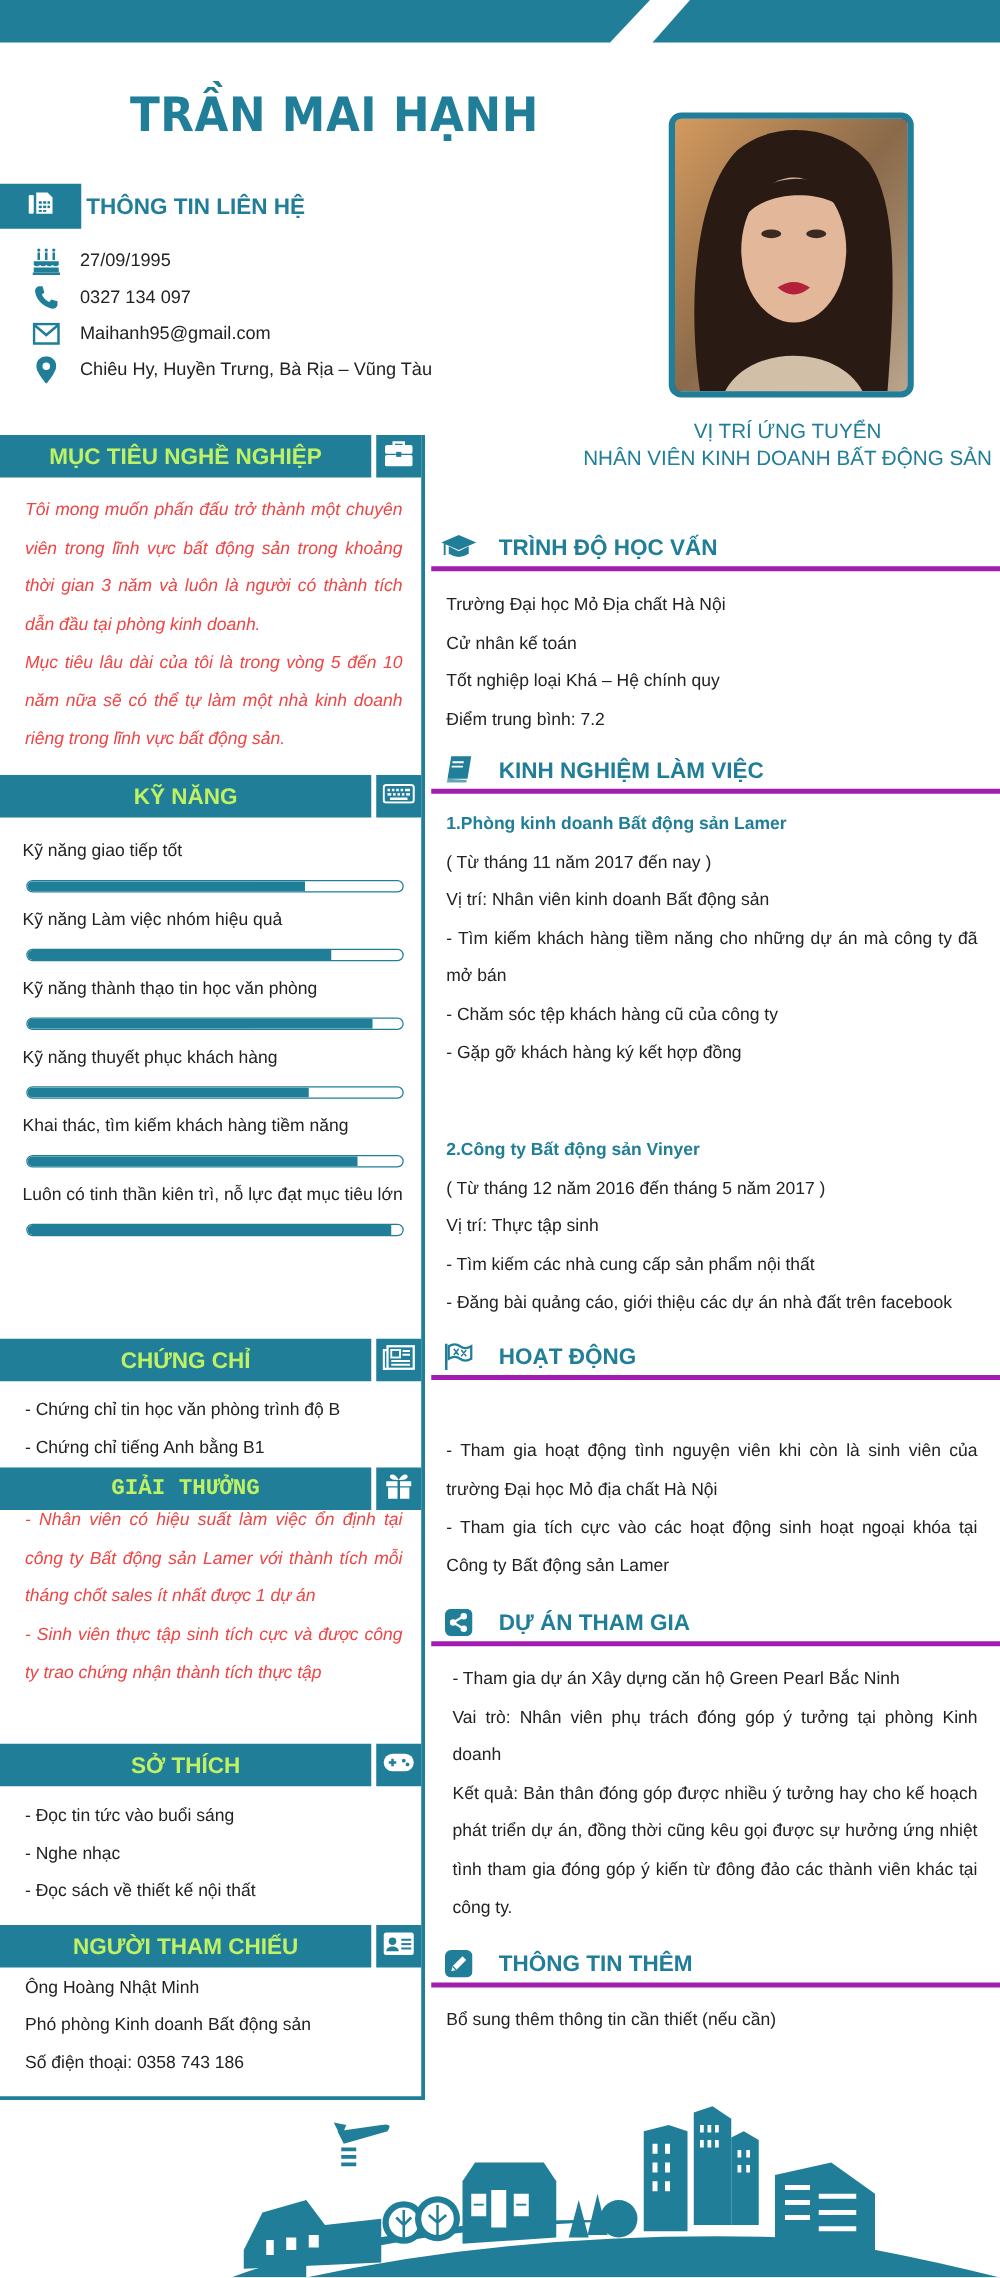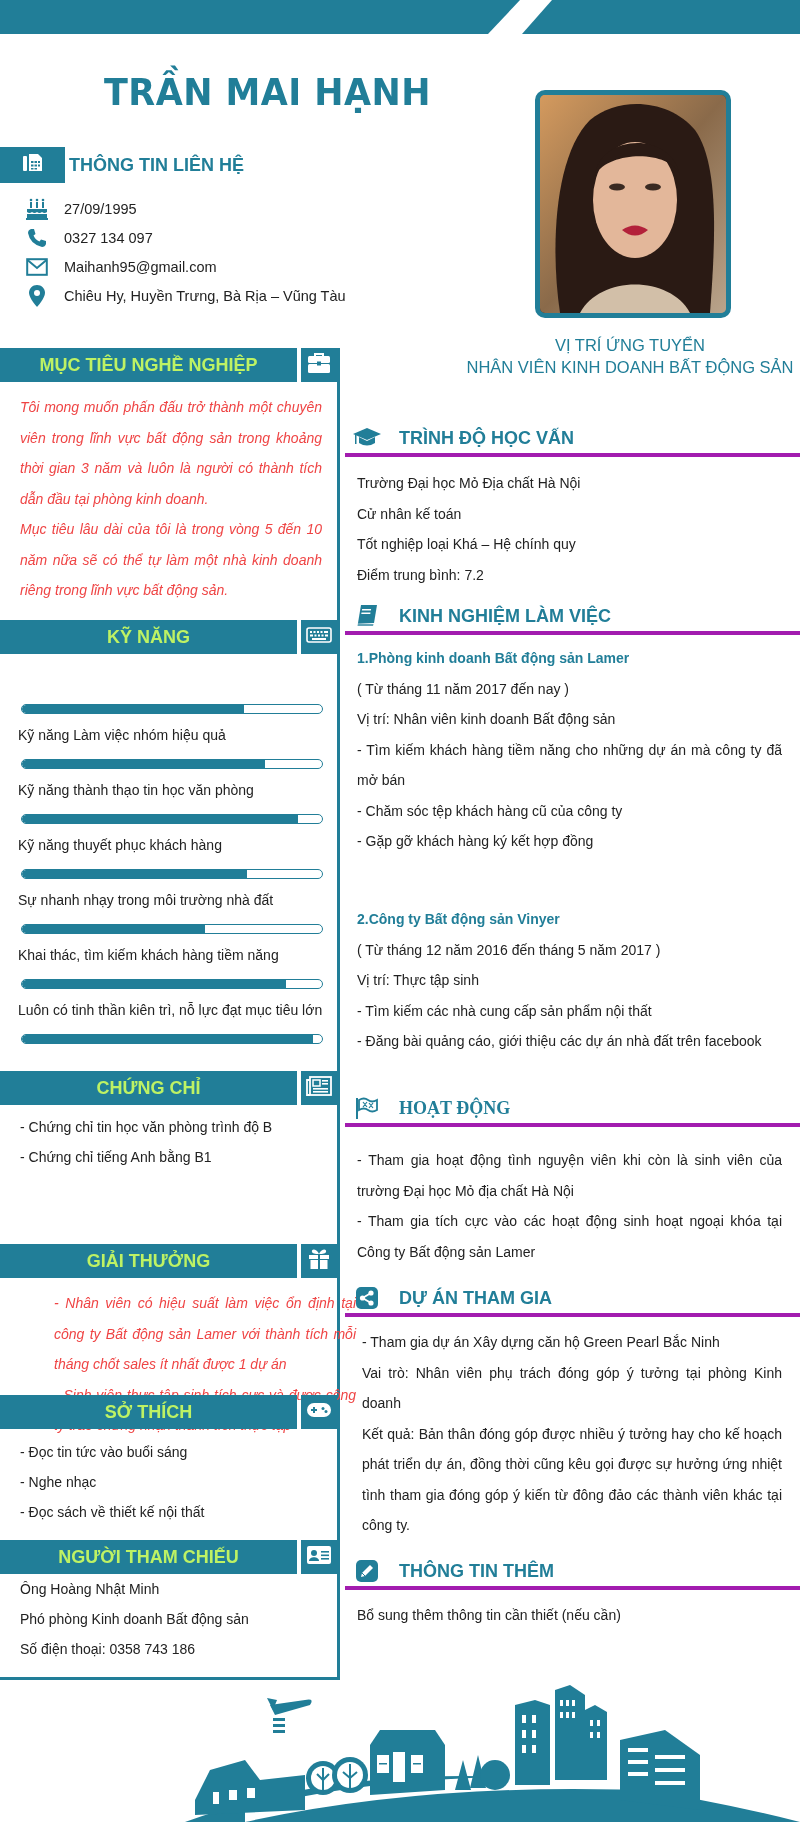--- a/index.html
+++ b/index.html
@@ -212,46 +212,41 @@
             <rect x="15.5" y="7.5" width="2" height="2"></rect>
             <rect x="19" y="7.5" width="3" height="2"></rect>
             <rect x="6" y="11" width="14" height="2"></rect>
           </g>
         </svg>
     </span>
   </div>
 </div>
 <div class="skills">
   <div class="skill">
+    <div class="lbl">Kỹ năng giao tiếp tốt</div>
     <div class="track">
         <div class="fill" style="width: 74%;"></div>
       </div>
   </div>
   <div class="skill">
     <div class="lbl">Kỹ năng Làm việc nhóm hiệu quả</div>
     <div class="track">
         <div class="fill" style="width: 81%;"></div>
       </div>
   </div>
   <div class="skill">
     <div class="lbl">Kỹ năng thành thạo tin học văn phòng</div>
     <div class="track">
         <div class="fill" style="width: 92%;"></div>
       </div>
   </div>
   <div class="skill">
     <div class="lbl">Kỹ năng thuyết phục khách hàng</div>
     <div class="track">
         <div class="fill" style="width: 75%;"></div>
-      </div>
-  </div>
-  <div class="skill">
-    <div class="lbl">Sự nhanh nhạy trong môi trường nhà đất</div>
-    <div class="track">
-        <div class="fill" style="width: 61%;"></div>
       </div>
   </div>
   <div class="skill">
     <div class="lbl">Khai thác, tìm kiếm khách hàng tiềm năng</div>
     <div class="track">
         <div class="fill" style="width: 88%;"></div>
       </div>
   </div>
   <div class="skill">
     <div class="lbl">Luôn có tinh thần kiên trì, nỗ lực đạt mục tiêu lớn</div>
@@ -277,38 +272,38 @@
           </g>
         </svg>
     </span>
   </div>
 </div>
 <div class="lsec-list" style="top:1112px;">
   <div>- Chứng chỉ tin học văn phòng trình độ B</div>
   <div>- Chứng chỉ tiếng Anh bằng B1</div>
 </div>
 
-<div class="lsec-head" style="top:1244px;">
+<div class="lsec-head" style="top:1174px;font-family:Liberation Mono, monospace;">
   <div class="bar">GIẢI THƯỞNG</div>
   <div class="ibox">
     <span>
       <svg width="22" height="22" viewBox="0 0 22 22">
           <g fill="#fff">
             <path d="M11,6 C8,0 3,1 4,4 C5,6 9,6 11,6 Z"></path>
             <path d="M11,6 C14,0 19,1 18,4 C17,6 13,6 11,6 Z"></path>
             <rect x="1" y="7" width="9" height="4"></rect>
             <rect x="12" y="7" width="9" height="4"></rect>
             <rect x="2.5" y="12" width="7.5" height="9"></rect>
             <rect x="12" y="12" width="7.5" height="9"></rect>
           </g>
         </svg>
     </span>
   </div>
 </div>
-<div class="lsec-text" style="top:1288px;margin-left:34px;">
+<div class="lsec-text" style="top:1200px;">
   <div>- Nhân viên có hiệu suất làm việc ổn định tại công ty Bất động sản Lamer với thành tích mỗi tháng chốt sales ít nhất được 1 dự án</div>
   <div>- Sinh viên thực tập sinh tích cực và được công ty trao chứng nhận thành tích thực tập</div>
 </div>
 
 <div class="lsec-head" style="top:1395px;">
   <div class="bar">SỞ THÍCH</div>
   <div class="ibox">
     <span>
       <svg width="26" height="16" viewBox="0 0 26 16">
           <rect x="1" y="1" width="24" height="14" rx="7" fill="#fff"></rect>
@@ -394,21 +389,21 @@
   <div class="ln">- Gặp gỡ khách hàng ký kết hợp đồng</div>
 </div>
 <div class="rtext" style="top:904px;">
   <div class="ln sub">2.Công ty Bất động sản Vinyer</div>
   <div class="ln">( Từ tháng 12 năm 2016  đến  tháng 5 năm 2017 )</div>
   <div class="ln">Vị trí: Thực tập sinh</div>
   <div class="ln">- Tìm kiếm các nhà cung cấp sản phẩm nội thất</div>
   <div class="ln">- Đăng bài quảng cáo, giới thiệu các dự án nhà đất trên facebook</div>
 </div>
 
-<div class="rsec-head" style="top:1093px;font-family:Liberation Serif, serif;">
+<div class="rsec-head" style="top:1070px;">
   <span class="ric">
     <svg width="24" height="22" viewBox="0 0 24 22">
         <rect x="1" y="1" width="2" height="21" fill="#217e98"></rect>
         <path d="M4,3 Q9,0 13,3 Q17,6 22,3 V13 Q17,16 13,13 Q9,10 4,13 Z" fill="none" stroke="#217e98" stroke-width="1.8"></path>
         <path d="M8,5 L12,10 M12,5 L8,10 M14,6 L18,11 M18,6 L14,11" stroke="#217e98" stroke-width="1.2"></path>
       </svg>
   </span>
   <div class="rtl">HOẠT ĐỘNG</div>
 </div>
 <div class="rtext" style="top:1145px;">

